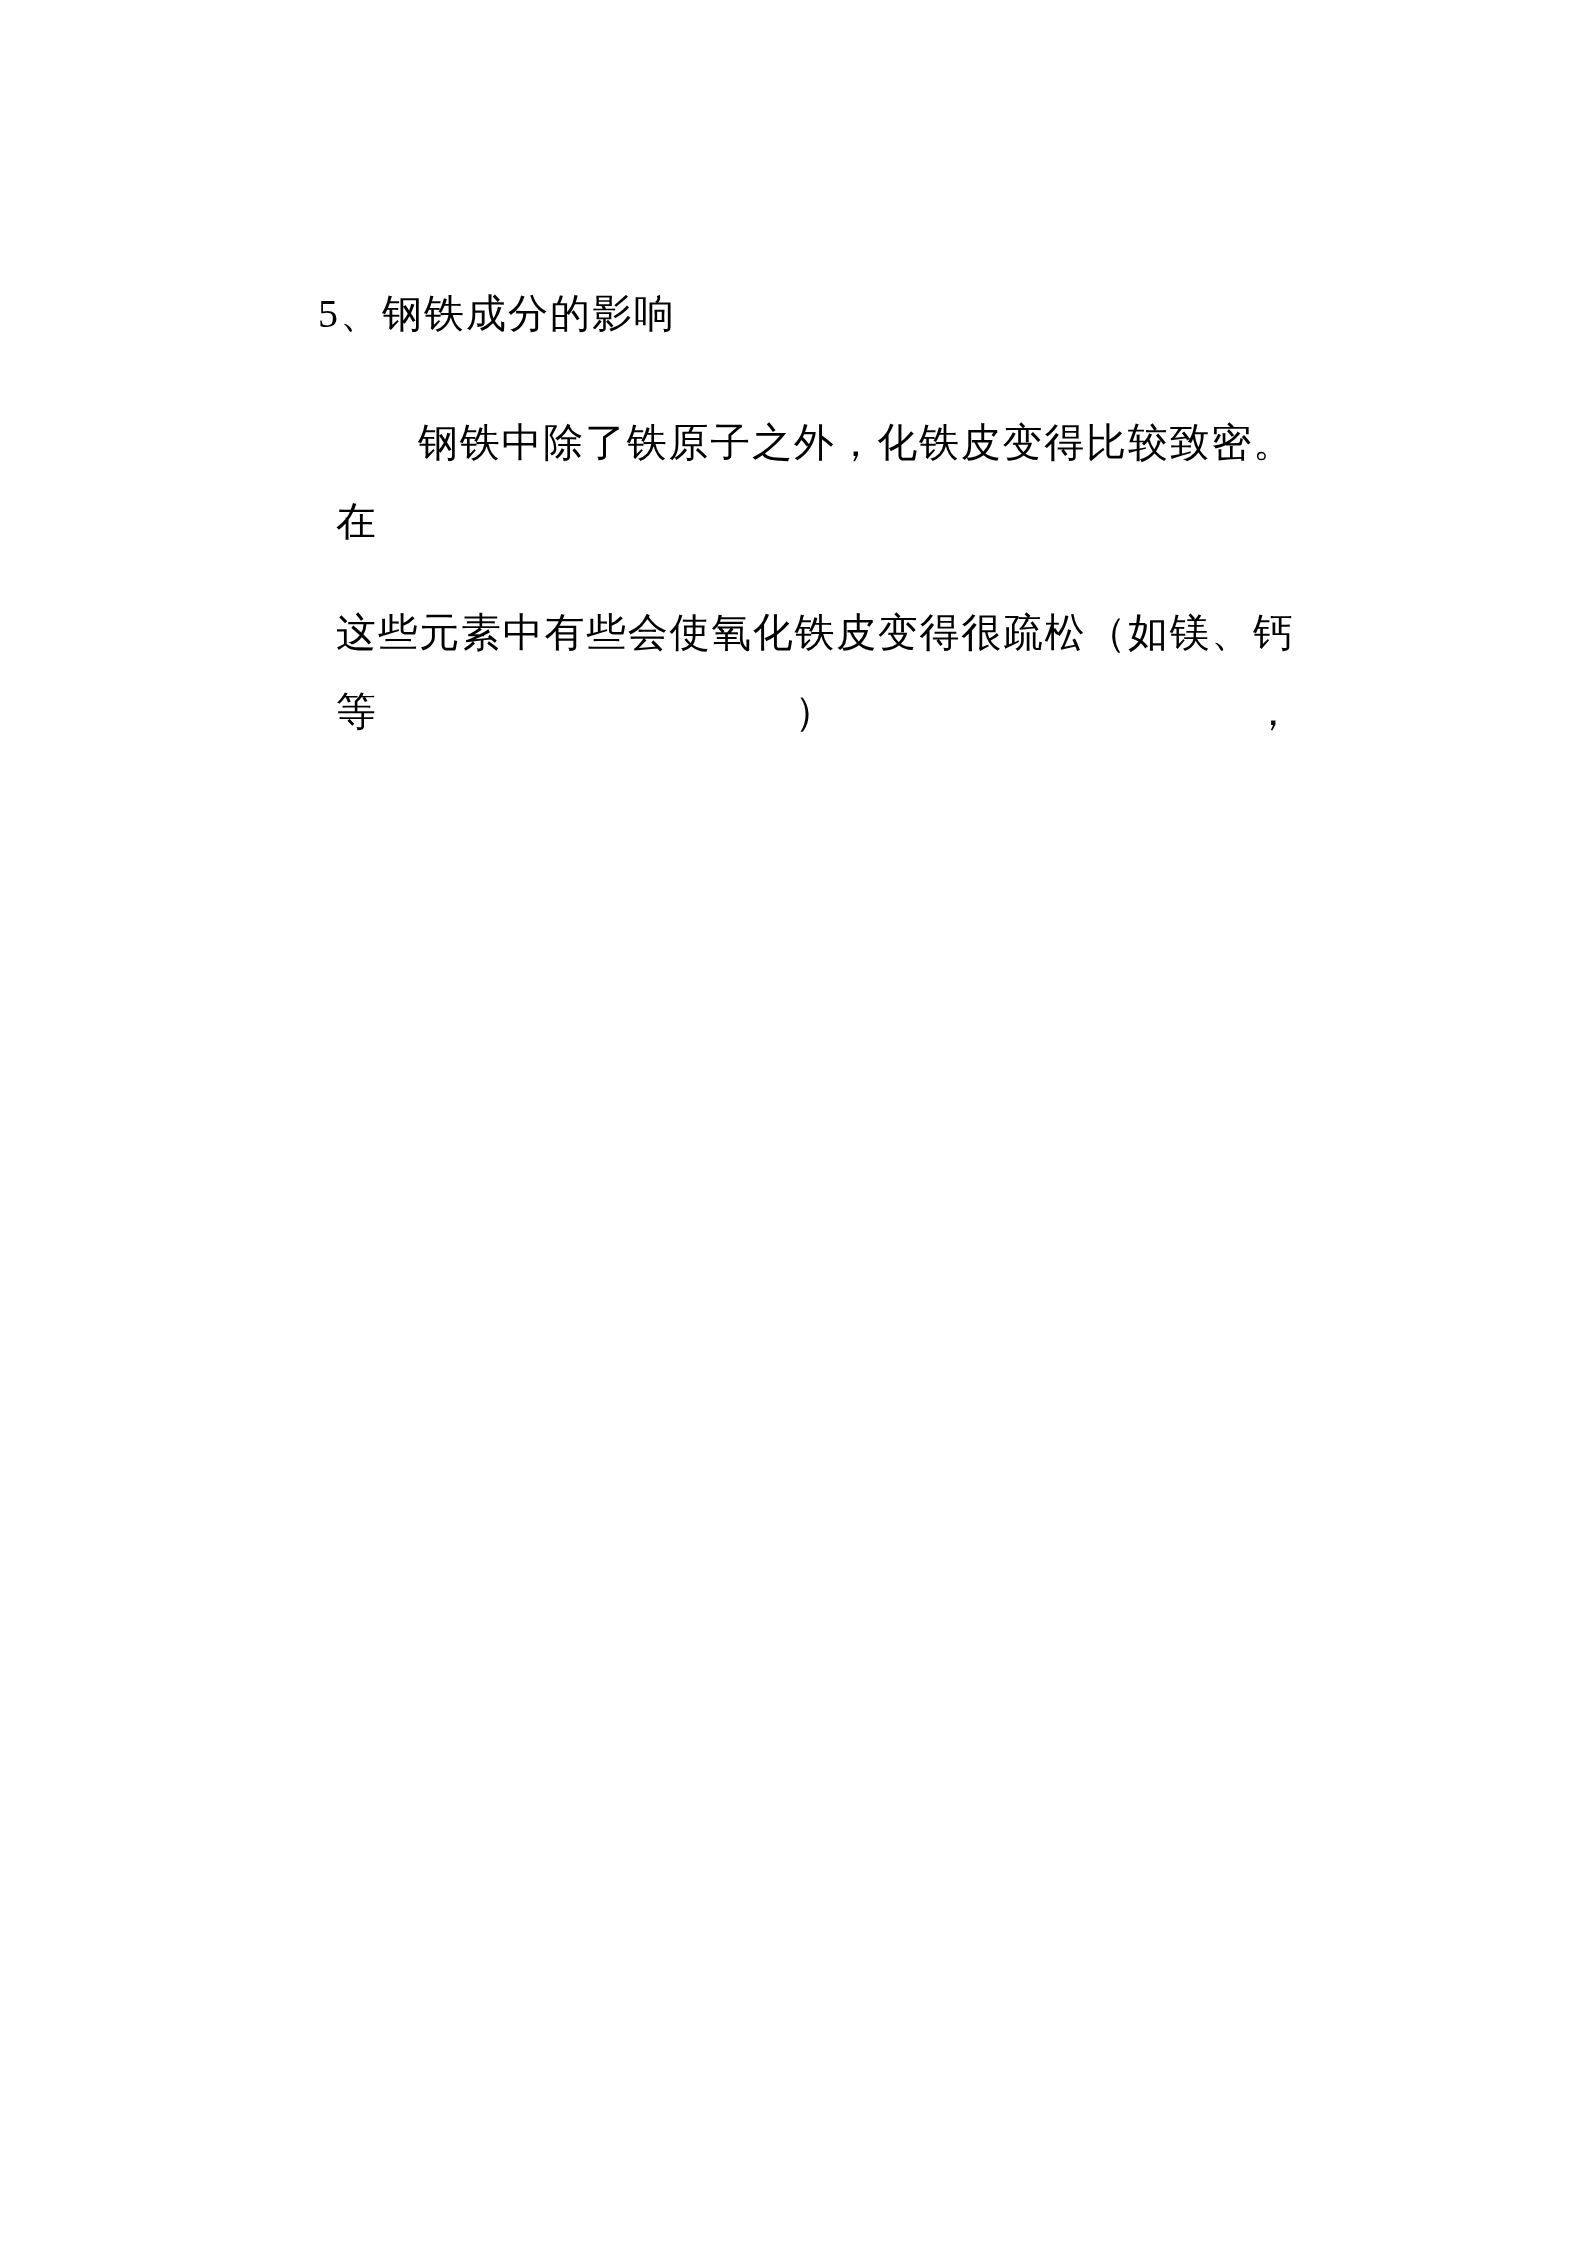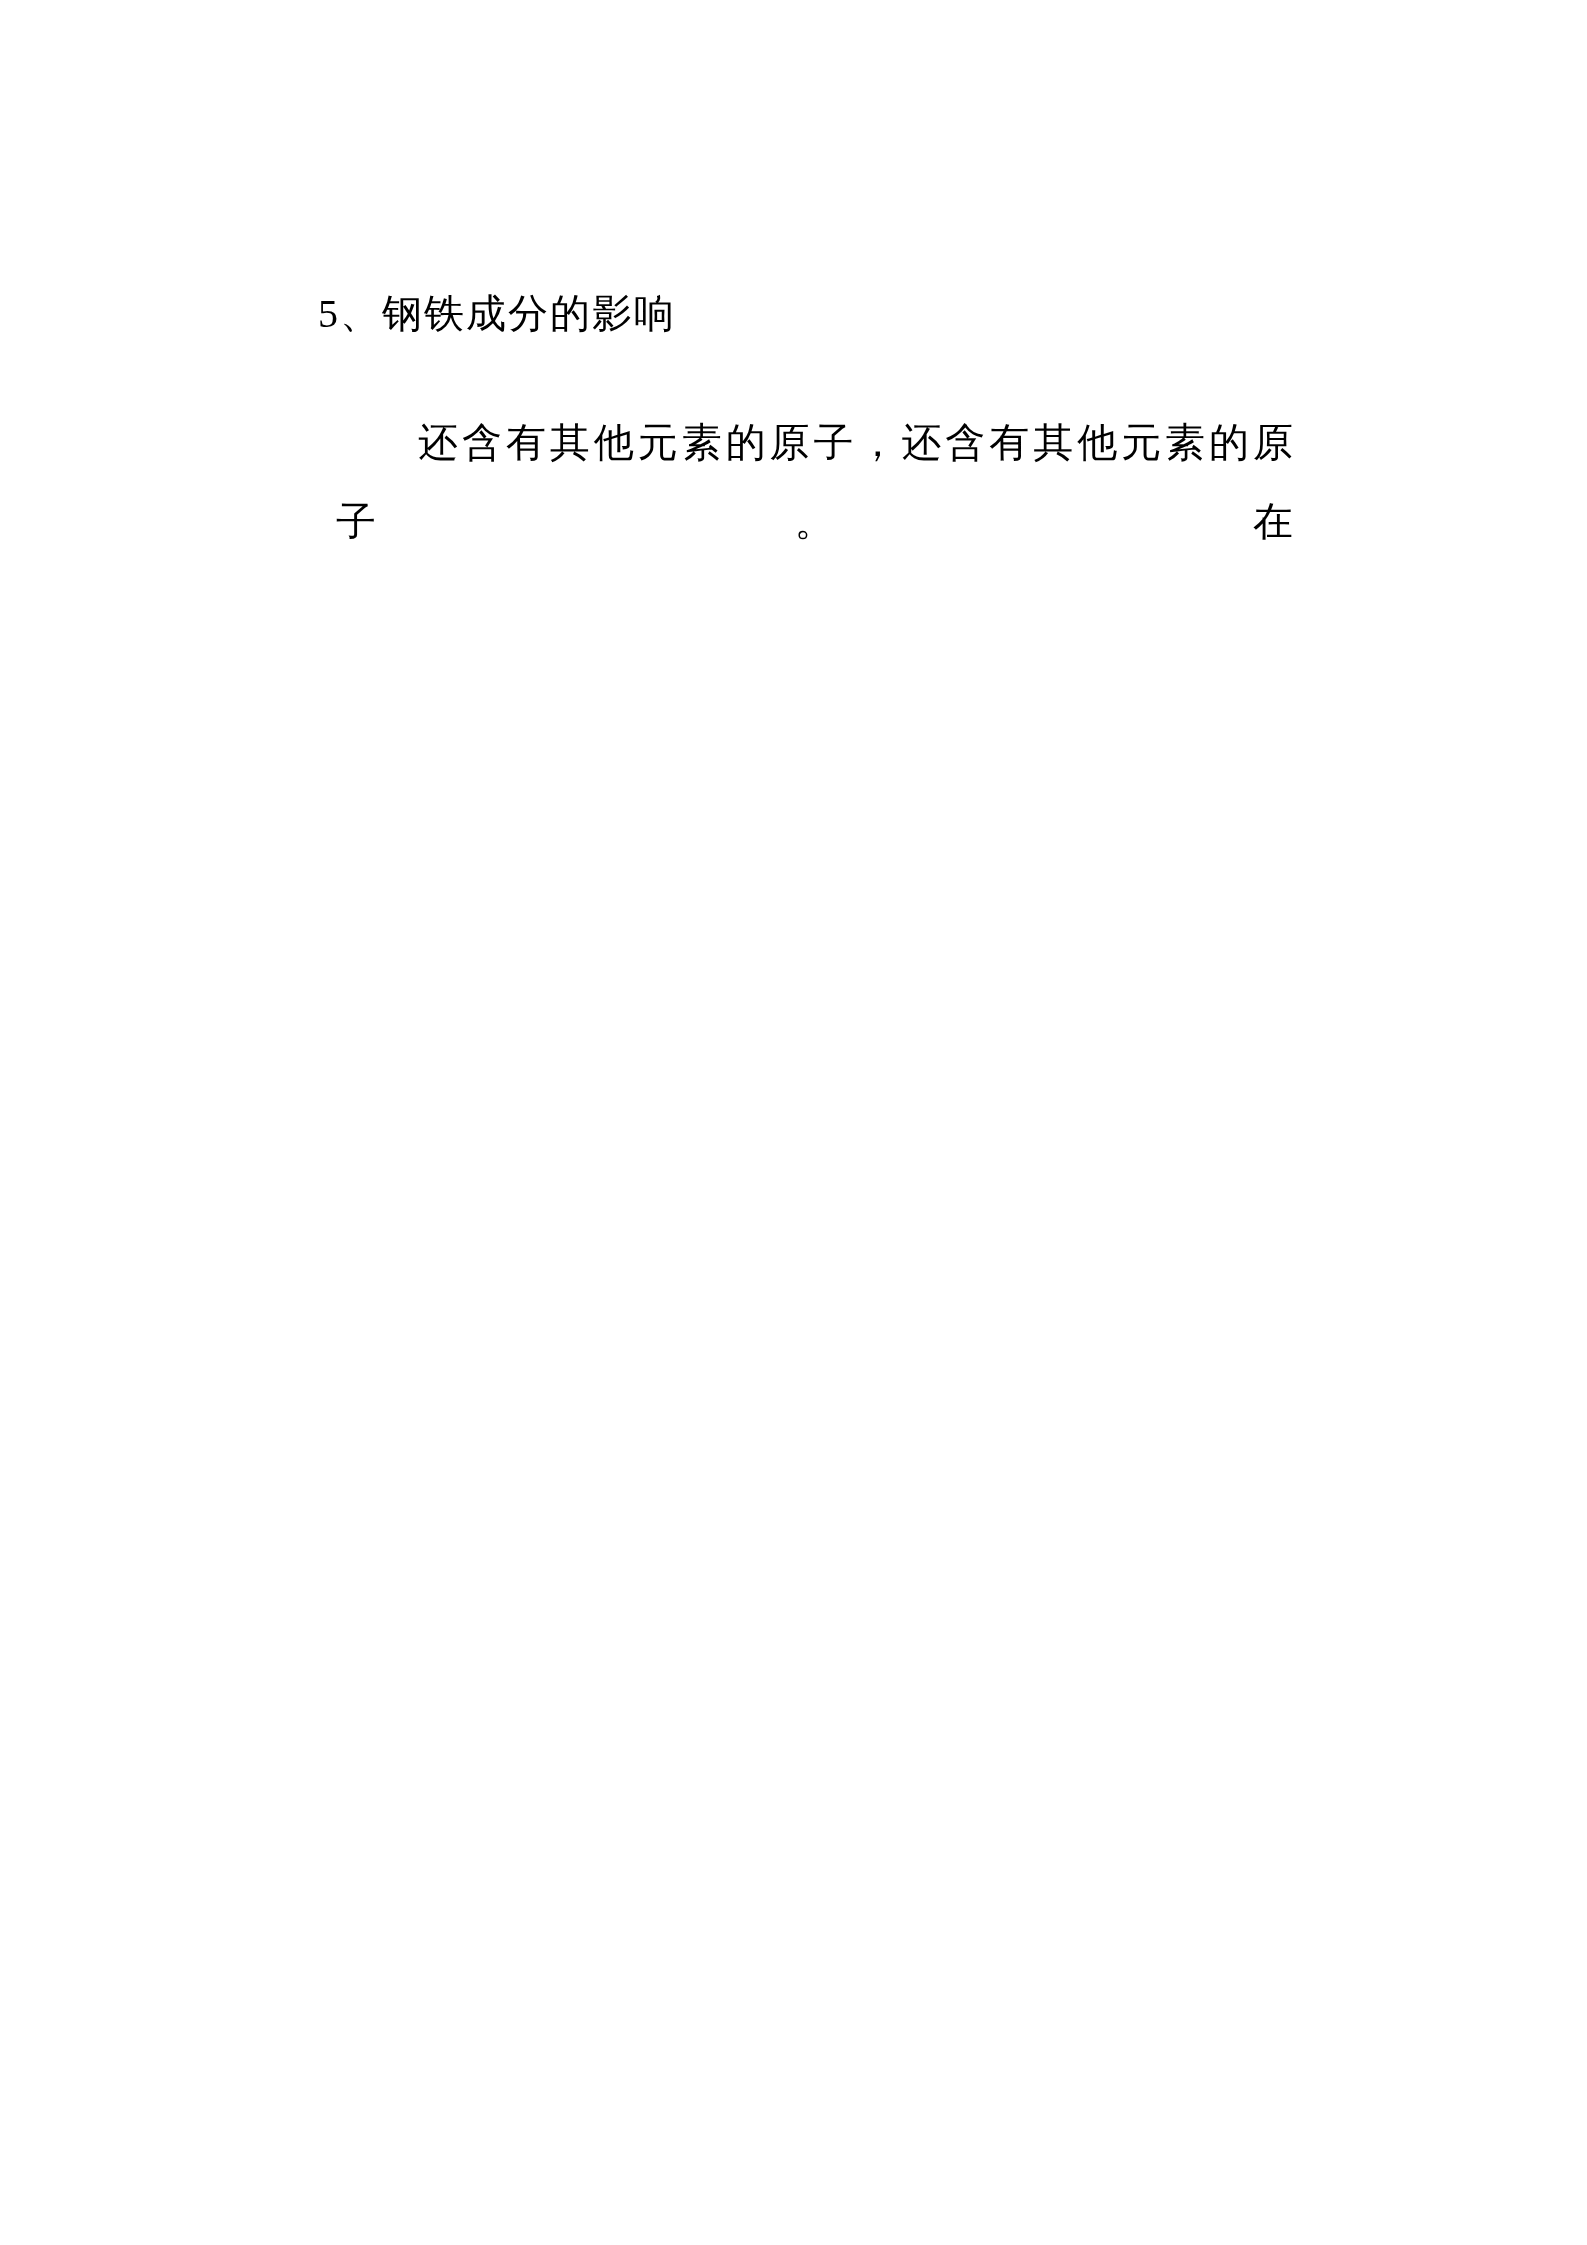--- a/index.html
+++ b/index.html
@@ -44,18 +44,19 @@
 </style>
 </head>
 <body>
 
 <div class="page">
   <div class="text-block">
 
     <div class="heading">5、钢铁成分的影响</div>
 
     <div>
-      <div class="line line-indent">还含有其他元素的原子，还含有其他元素的原子。在</div>
+      <div class="line line-indent">钢铁中除了铁原子之外，化铁皮变得比较致密。在</div>
+      <div class="line">这些元素中有些会使氧化铁皮变得很疏松（如镁、钙等），</div>
     </div>
 
 
   </div>
 </div>
 
 </body></html>

